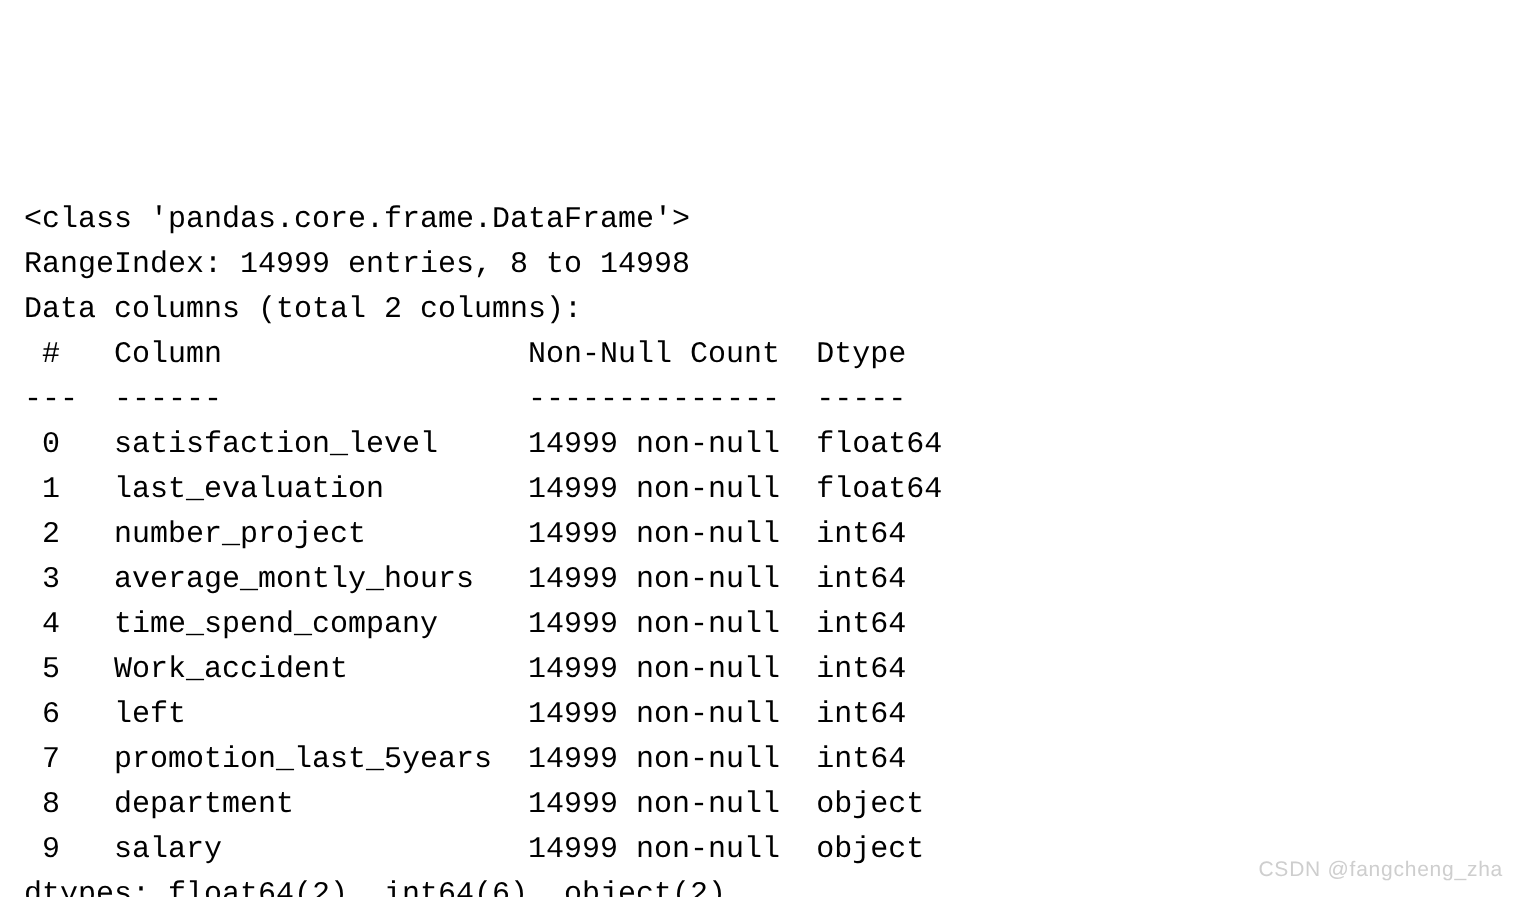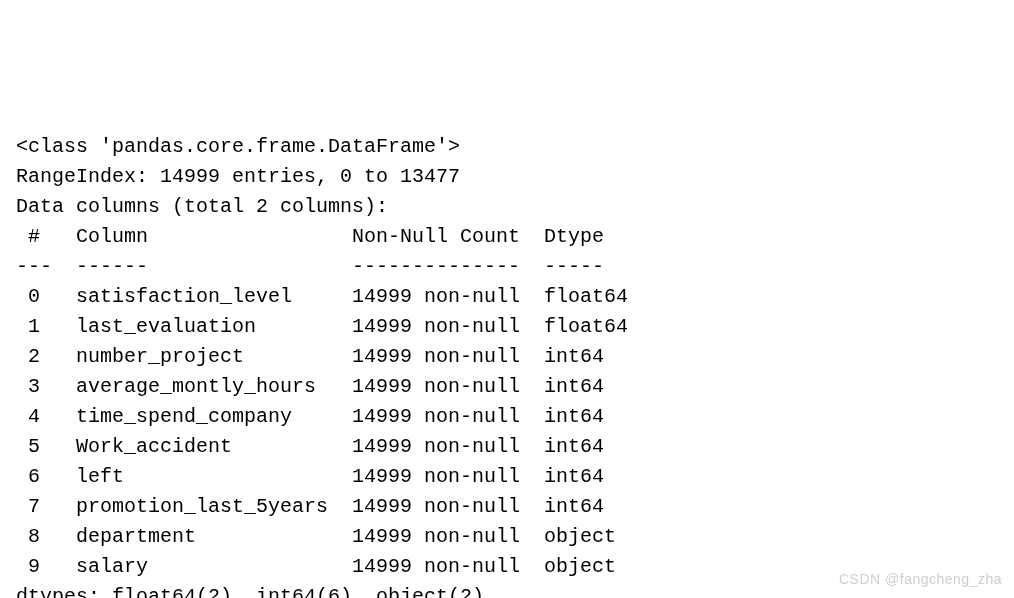--- a/index.html
+++ b/index.html
@@ -33,21 +33,21 @@
       letter-spacing: 0.5px;
       margin-left: 36px;
     }
   </style>
 </head>
 <body>
 
 
 
 <div class="output"><span>&lt;class 'pandas.core.frame.DataFrame'&gt;</span>
-<span>RangeIndex: 14999 entries, 0 to 13477</span>
+<span>RangeIndex: 14999 entries, 8 to 14998</span>
 <span>Data columns (total 2 columns):</span>
 <span> #   Column                 Non-Null Count  Dtype</span>
 <span>---  ------                 --------------  -----</span>
 <span> 0   satisfaction_level     14999 non-null  float64
  1   last_evaluation        14999 non-null  float64
  2   number_project         14999 non-null  int64
  3   average_montly_hours   14999 non-null  int64
  4   time_spend_company     14999 non-null  int64
  5   Work_accident          14999 non-null  int64
  6   left                   14999 non-null  int64

